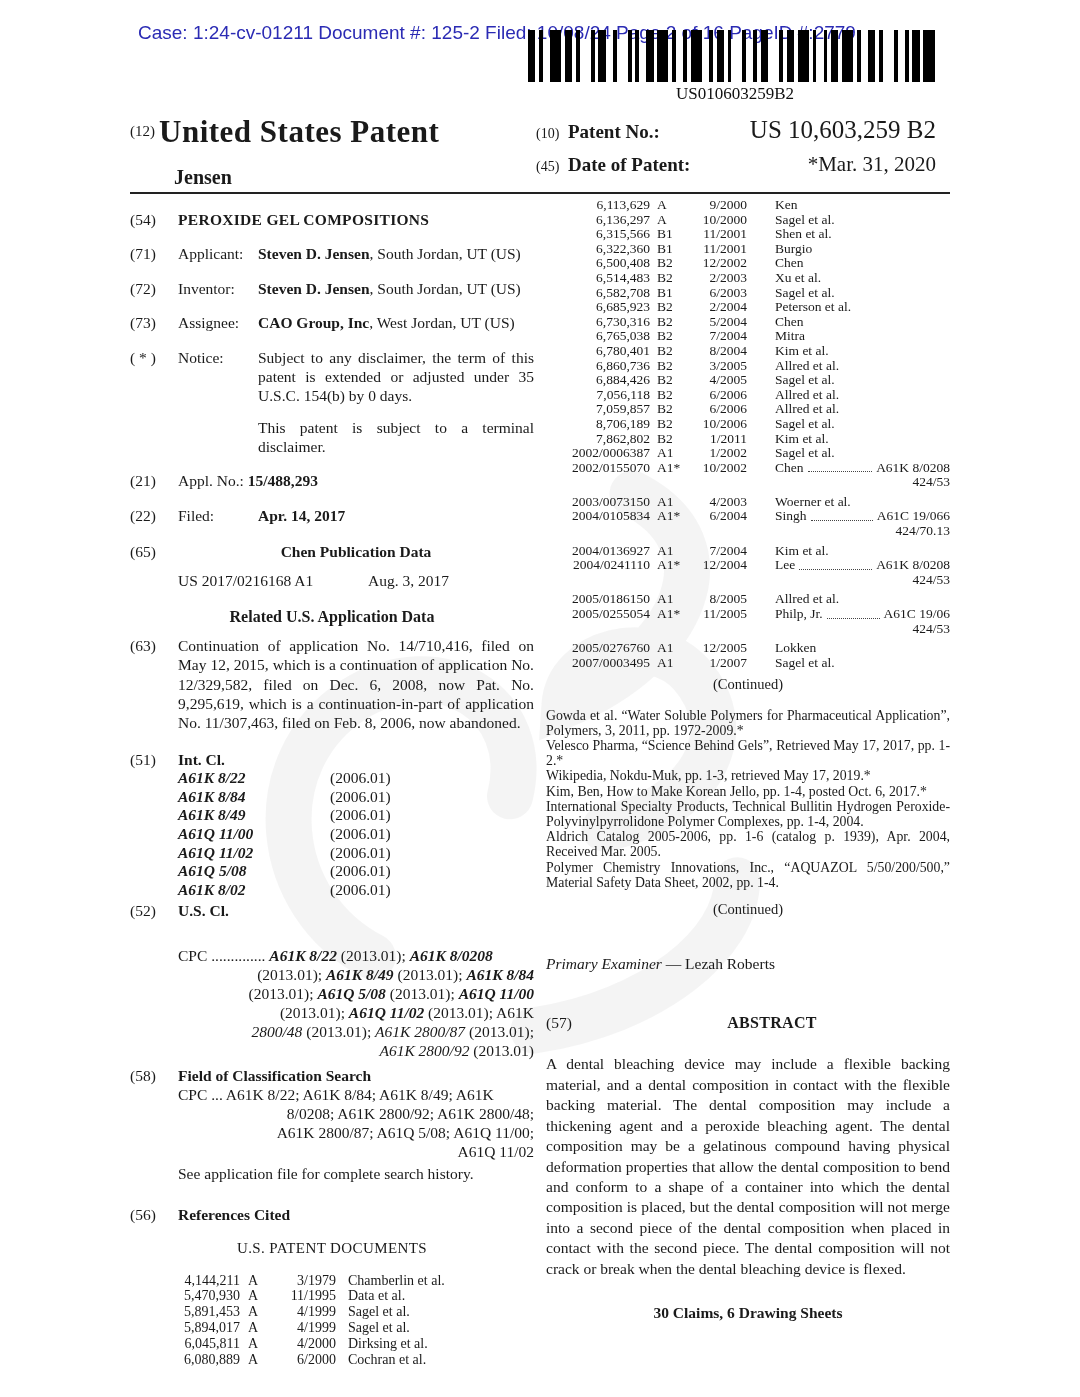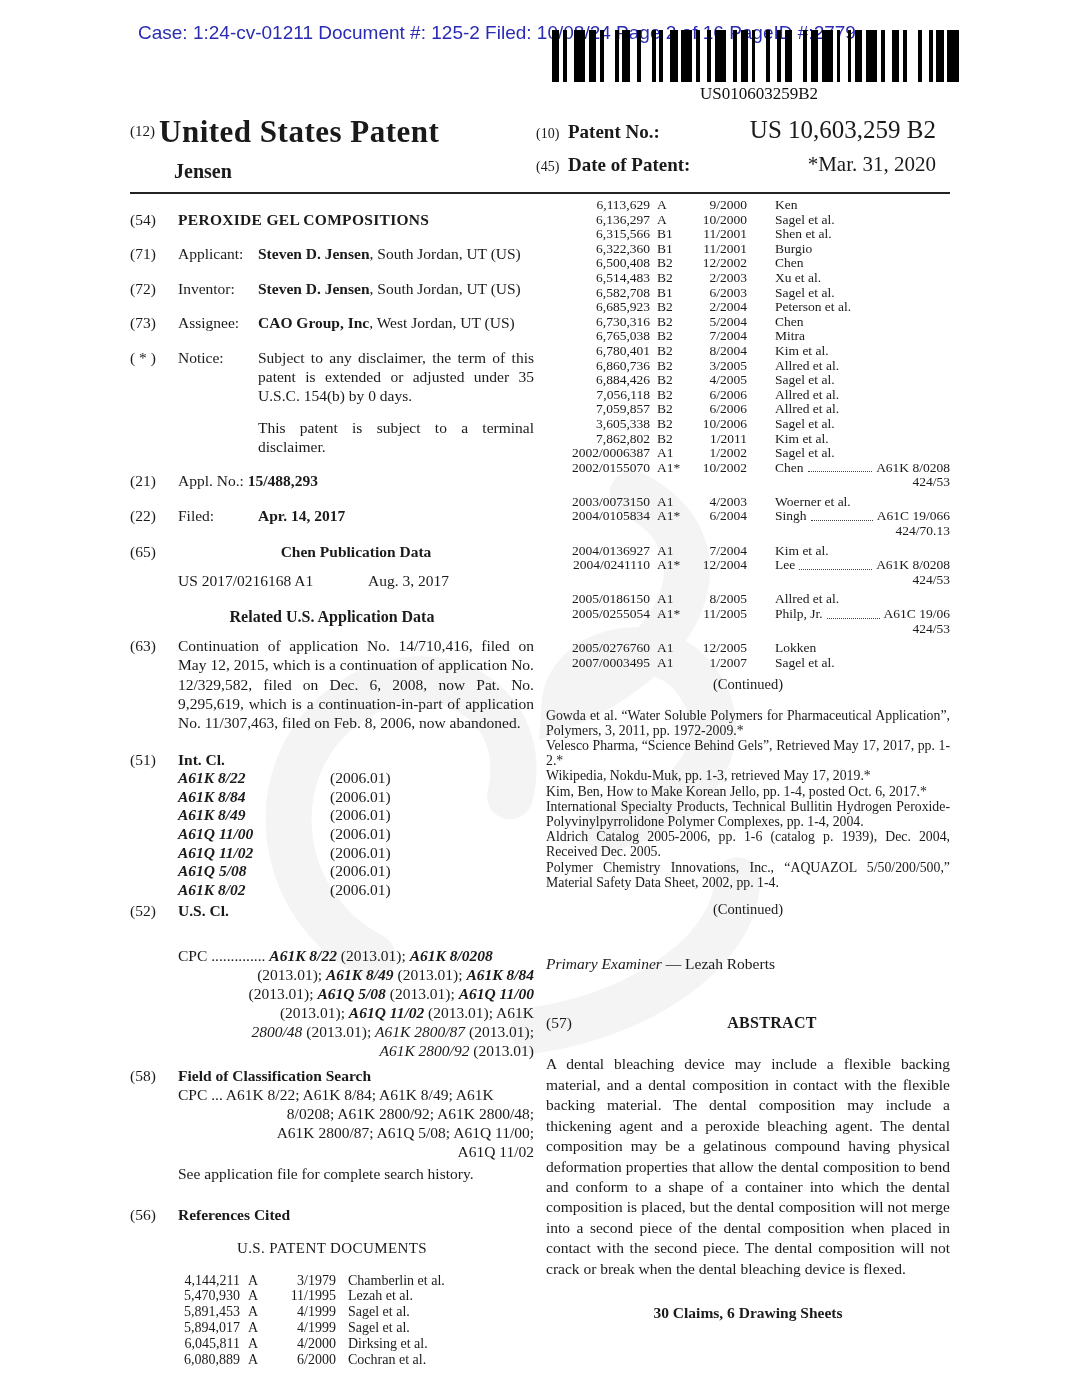--- a/index.html
+++ b/index.html
@@ -4,31 +4,31 @@
 <style>
   html,body{margin:0;padding:0;background:#e8e8e8;}
   .page{position:relative;width:1080px;height:1397px;background:#ffffff;margin:0 auto;
         font-family:"Liberation Serif",serif;color:#1a1a1a;overflow:hidden;}
 
   
   .stamp{position:absolute;left:138px;top:22px;z-index:2;white-space:nowrap;
          font-family:"Liberation Sans",sans-serif;font-size:19px;color:#2b2bb4;}
 
   
-  .barcode{position:absolute;left:552px;top:30px;width:414px;z-index:3;}
+  .barcode{position:absolute;left:528px;top:30px;width:414px;z-index:3;}
   .bars{display:flex;height:52px;}
   .bars .bar{background:#000;}
   .bars .sp{background:transparent;}
   .bc-label{text-align:center;font-size:17px;margin-top:2px;color:#111;}
 
   
   .mh{position:absolute;left:130px;top:114px;width:820px;}
   .mh-num{font-size:15px;vertical-align:6px;}
   .mh-title{font-size:31px;font-weight:bold;letter-spacing:.5px;}
-  .mh-name{font-size:20px;font-weight:bold;margin-left:44px;margin-top:10px;}
+  .mh-name{font-size:20px;font-weight:bold;margin-left:44px;margin-top:16px;}
   .mh-right{position:absolute;right:14px;top:2px;width:400px;}
   .mh-row{display:flex;align-items:baseline;margin-bottom:8px;}
   .mh-row .n{font-size:14px;width:32px;flex:none;}
   .mh-row .l{font-size:19px;font-weight:bold;flex:none;}
   .mh-row .v{flex:1;text-align:right;font-weight:normal;}
   .v.patno{font-size:25px;}
   .v.patdate{font-size:21px;}
 
   .rule{position:absolute;left:130px;top:192px;width:820px;border-top:2px solid #222;}
 
@@ -343,21 +343,21 @@
         <div class="lrow">
           <span class="c1">4,144,211</span>
           <span class="c2">A</span>
           <span class="c3">3/1979</span>
           <span class="c4">Chamberlin et al.</span>
         </div>
         <div class="lrow">
           <span class="c1">5,470,930</span>
           <span class="c2">A</span>
           <span class="c3">11/1995</span>
-          <span class="c4">Lezah et al.</span>
+          <span class="c4">Data et al.</span>
         </div>
         <div class="lrow">
           <span class="c1">5,891,453</span>
           <span class="c2">A</span>
           <span class="c3">4/1999</span>
           <span class="c4">Sagel et al.</span>
         </div>
         <div class="lrow">
           <span class="c1">5,894,017</span>
           <span class="c2">A</span>
@@ -465,21 +465,21 @@
           <span class="c3">6/2006</span>
           <span class="c4">Allred et al.</span>
         </div>
         <div class="rrow">
           <span class="c1">7,059,857</span>
           <span class="c2">B2</span>
           <span class="c3">6/2006</span>
           <span class="c4">Allred et al.</span>
         </div>
         <div class="rrow">
-          <span class="c1">3,605,338</span>
+          <span class="c1">8,706,189</span>
           <span class="c2">B2</span>
           <span class="c3">10/2006</span>
           <span class="c4">Sagel et al.</span>
         </div>
         <div class="rrow">
           <span class="c1">7,862,802</span>
           <span class="c2">B2</span>
           <span class="c3">1/2011</span>
           <span class="c4">Kim et al.</span>
         </div>
@@ -565,21 +565,21 @@
         </div>
       </div>
     <div class="cont">(Continued)</div>
 
     <div class="pubs" id="pubs">
         <p>Gowda et al. “Water Soluble Polymers for Pharmaceutical Application”, Polymers, 3, 2011, pp. 1972-2009.*</p>
         <p>Velesco Pharma, “Science Behind Gels”, Retrieved May 17, 2017, pp. 1-2.*</p>
         <p>Wikipedia, Nokdu-Muk, pp. 1-3, retrieved May 17, 2019.*</p>
         <p>Kim, Ben, How to Make Korean Jello, pp. 1-4, posted Oct. 6, 2017.*</p>
         <p>International Specialty Products, Technical Bullitin Hydrogen Peroxide-Polyvinylpyrrolidone Polymer Complexes, pp. 1-4, 2004.</p>
-        <p>Aldrich Catalog 2005-2006, pp. 1-6 (catalog p. 1939), Dec. 2004, Received Dec. 2005.</p>
+        <p>Aldrich Catalog 2005-2006, pp. 1-6 (catalog p. 1939), Apr. 2004, Received Mar. 2005.</p>
         <p>Polymer Chemistry Innovations, Inc., “AQUAZOL 5/50/200/500,” Material Safety Data Sheet, 2002, pp. 1-4.</p>
       </div>
     <div class="cont" style="margin-top:10px">(Continued)</div>
 
     <div class="examiner">
       <span class="i">Primary Examiner</span>
       <span>—</span>
       <span>Lezah Roberts</span>
     </div>
 

